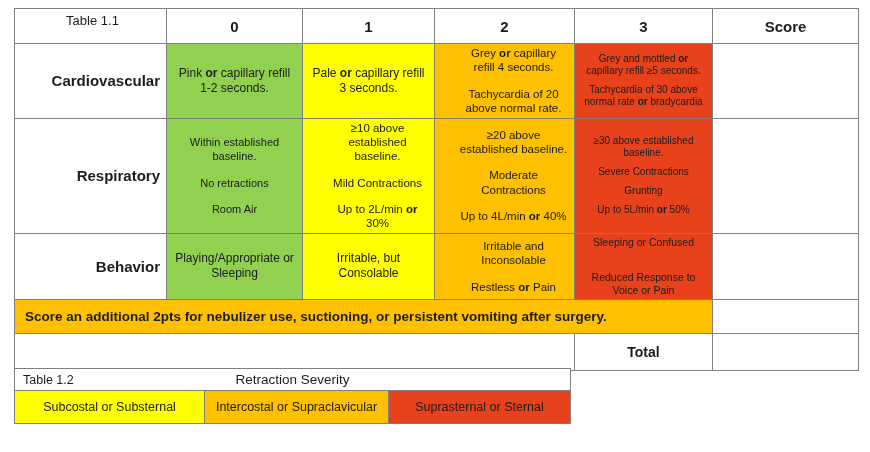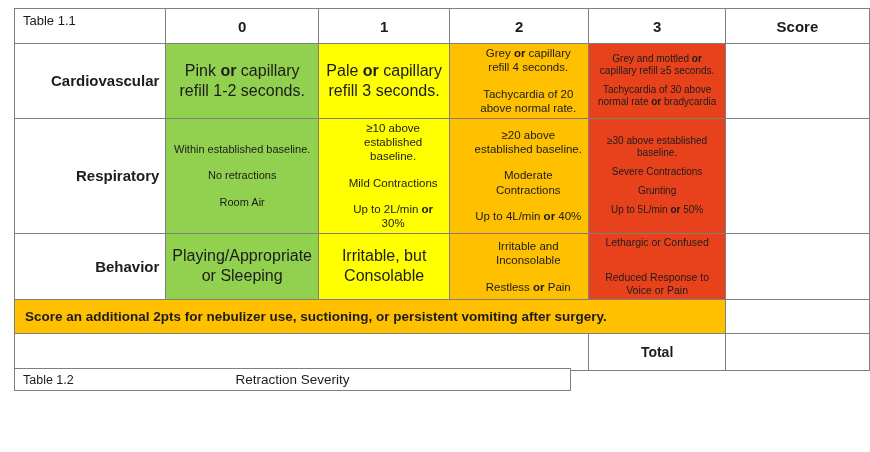--- a/index.html
+++ b/index.html
@@ -9,33 +9,33 @@
     color:#1c1c1c;
   }
   .page{position:relative;width:870px;height:452px;background:#fff;}
 
   table{border-collapse:collapse;table-layout:fixed;}
   td{border:1px solid #7f7f7f;text-align:center;vertical-align:middle;padding:2px 6px;overflow:hidden;}
 
   
   .t1{position:absolute;left:14px;top:8px;}
   .t1 .corner{
-    text-align:left;vertical-align:top;font-size:13px;font-weight:normal;
+    text-align:center;vertical-align:top;font-size:13px;font-weight:normal;
     padding:4px 4px 8px 8px;background:#fff;
   }
   .t1 .head{font-weight:bold;font-size:15px;background:#fff;}
   .bg-green{background:var(--green,#92D050);}
   .bg-yellow{background:var(--yellow,#FFFF00);}
   .bg-orange{background:var(--orange,#FFC000);}
   .bg-red{background:var(--red,#E8421C);}
   .bg-white{background:#ffffff;}
 
   .row-label{font-weight:bold;font-size:15px;background:#fff;text-align:right;}
 
-  .fs-l{font-size:16px;line-height:1.25;}
+  .fs-l{font-size:12px;line-height:1.25;}
   .fs-m{font-size:11.5px;line-height:1.25;padding-left:24px;}
   .fs-sm{font-size:11px;line-height:1.3;}
   .fs-s{font-size:10px;line-height:1.2;}
   .fs-s2{font-size:10.5px;line-height:1.25;}
 
   .para+.para{margin-top:12px;}
   .fs-s .para+.para{margin-top:7px;}
   .fs-s2 .para+.para{margin-top:22px;}
 
   .banner-cell{
@@ -132,21 +132,21 @@
             <div class="para">Playing/Appropriate or Sleeping</div>
           </td>
       <td class="bg-yellow fs-l">
             <div class="para">Irritable, but Consolable</div>
           </td>
       <td class="bg-orange fs-m">
             <div class="para">Irritable and Inconsolable</div>
             <div class="para">Restless <b>or</b> Pain</div>
           </td>
       <td class="bg-red fs-s2">
-            <div class="para">Lethargic or Confused</div>
+            <div class="para">Sleeping or Confused</div>
             <div class="para">Reduced Response to Voice or Pain</div>
           </td>
       <td class="bg-white"></td>
     </tr>
 
     <tr style="height:34px">
       <td colspan="5" class="bg-orange banner-cell">Score an additional 2pts for nebulizer use, suctioning, or persistent vomiting after surgery.</td>
       <td class="bg-white"></td>
     </tr>
 
@@ -167,16 +167,21 @@
 
     <tbody>
         <tr style="height:21px">
       <td colspan="3" class="t2-header">
         <span class="t2-label">Table 1.2</span>
         <span class="t2-title">Retraction Severity</span>
       </td>
     </tr>
 
 
+    <tr style="height:33px">
+      <td class="bg-yellow sev-val">Subcostal or Substernal</td>
+      <td class="bg-orange sev-val">Intercostal or Supraclavicular</td>
+      <td class="bg-red sev-val">Suprasternal or Sternal</td>
+    </tr>
   </tbody>
     </table>
 
 </div>
 
 </body></html>

